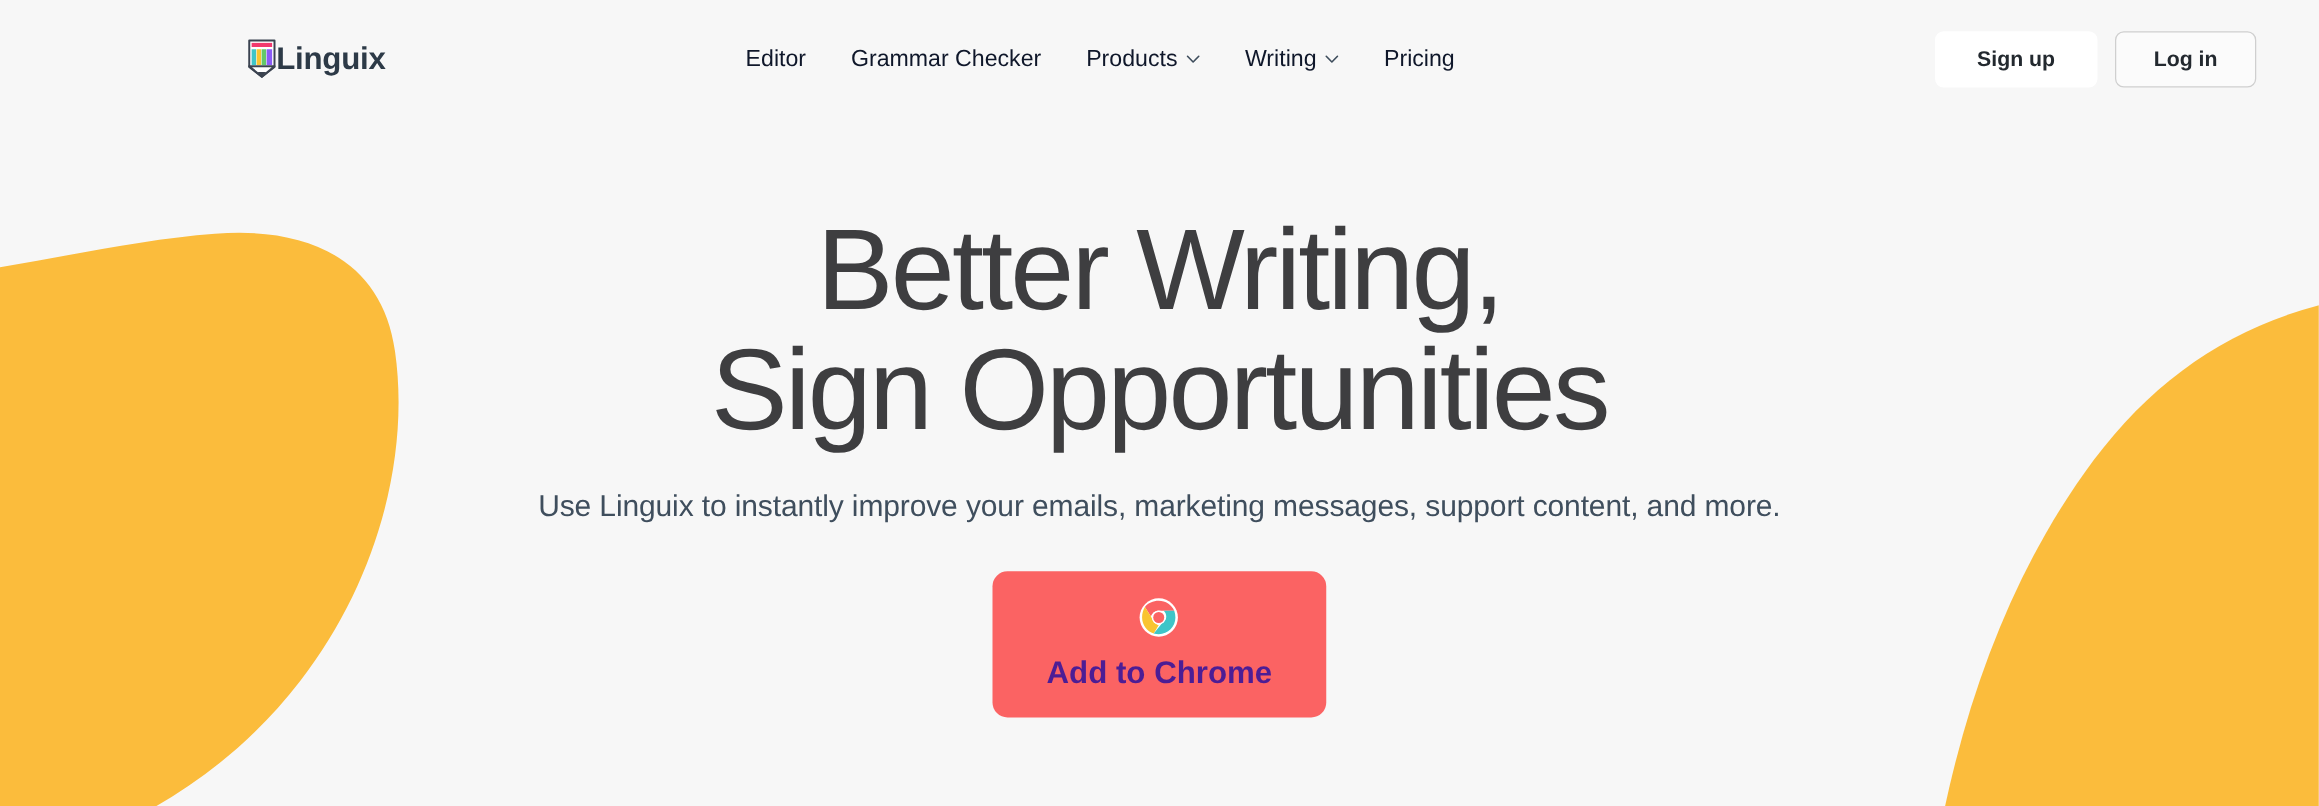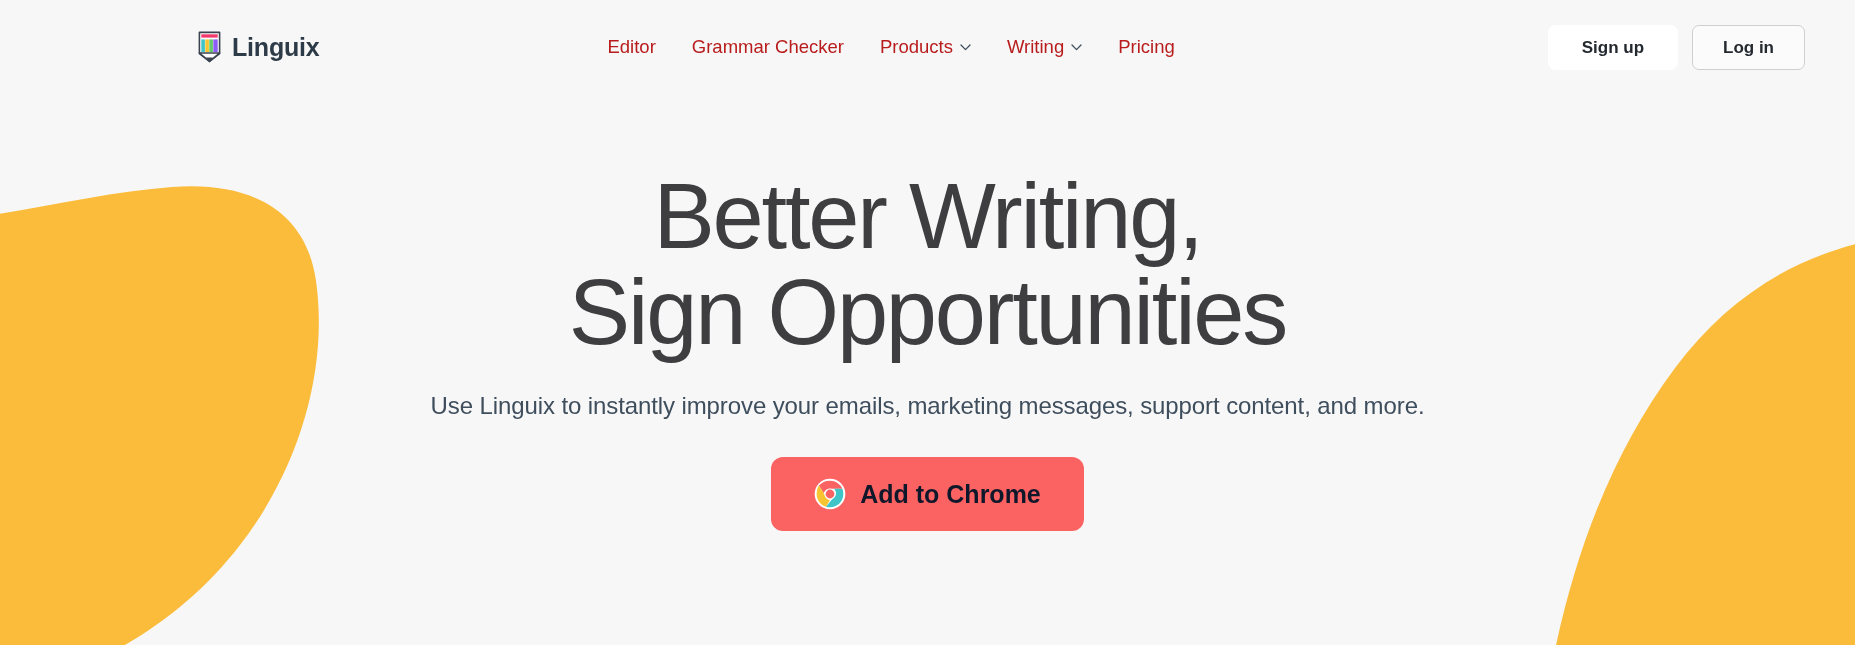--- a/index.html
+++ b/index.html
@@ -35,21 +35,20 @@
     z-index:5;
     height:94px;
     display:flex;
     align-items:center;
     padding:0 50px 0 198px;
   }
 
   .brand {
     display:flex;
     align-items:center;
-    gap:11px;
     text-decoration:none;
     flex:0 0 auto;
   }
   .brand-mark { width:23px; height:32px; display:block; }
   .brand-name {
     font-size:25px;
     font-weight:600;
     color:#2d3a47;
     letter-spacing:-0.2px;
     white-space:nowrap;
@@ -59,21 +58,21 @@
     display:flex;
     align-items:center;
     gap:36px;
     margin-left:288px;
   }
   .nav-link {
     display:flex;
     align-items:center;
     gap:7px;
     font-size:18.5px;
-    color:#b91c1c;
+    color:#0f172a;
     text-decoration:none;
     white-space:nowrap;
     cursor:pointer;
   }
   .chevron-down {
     width:11px;
     height:7px;
     display:inline-block;
     flex:0 0 auto;
   }
@@ -130,29 +129,30 @@
   .hero-cta-wrap {
     margin-top:37px;
     display:flex;
     justify-content:center;
   }
   .btn-cta {
     display:inline-flex;
     align-items:center;
     gap:14px;
     background:#fb6363;
-    color:#0f172a;
+    color:#4c1d95;
     font-family:"Liberation Sans", sans-serif;
     font-size:25px;
     font-weight:600;
     border:none;
     border-radius:12px;
     padding:21px 43px;
     cursor:pointer;
     white-space:nowrap;
+    flex-direction:column;
   }
   .chrome-icon { width:32px; height:32px; flex:0 0 auto; display:block; }
 </style>
 </head>
 <body>
 
 <div class="blob-layer">
   <svg class="blob-left" width="500" height="500" viewBox="0 0 500 500" aria-hidden="true">
     <path fill="#fbbc3c" d="M0,40 C90,34 180,8 262,2 C338,-4 396,24 406,96
          C418,180 392,280 330,360 C276,430 200,478 118,500

